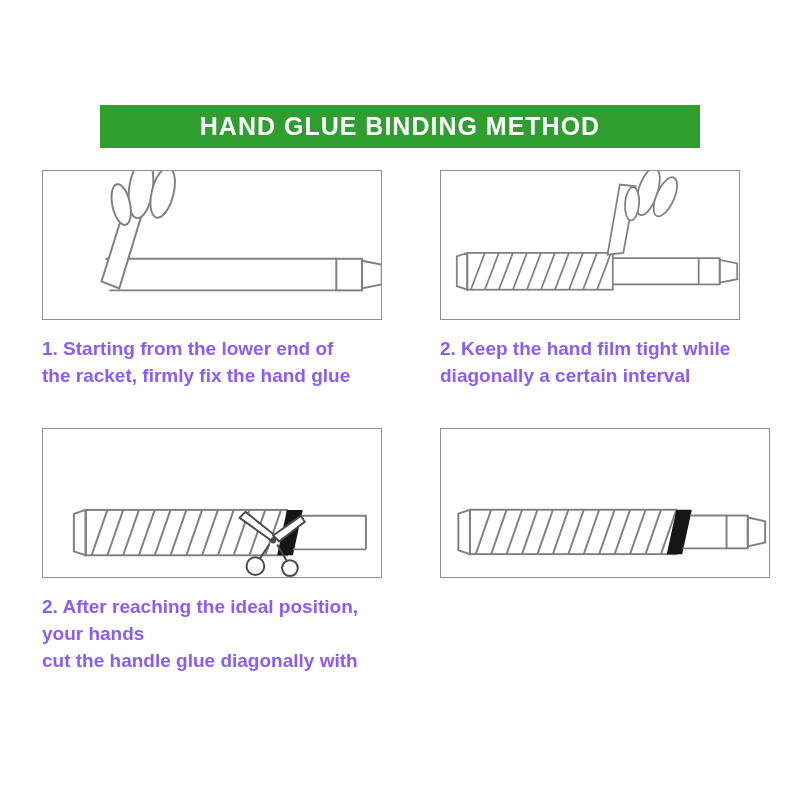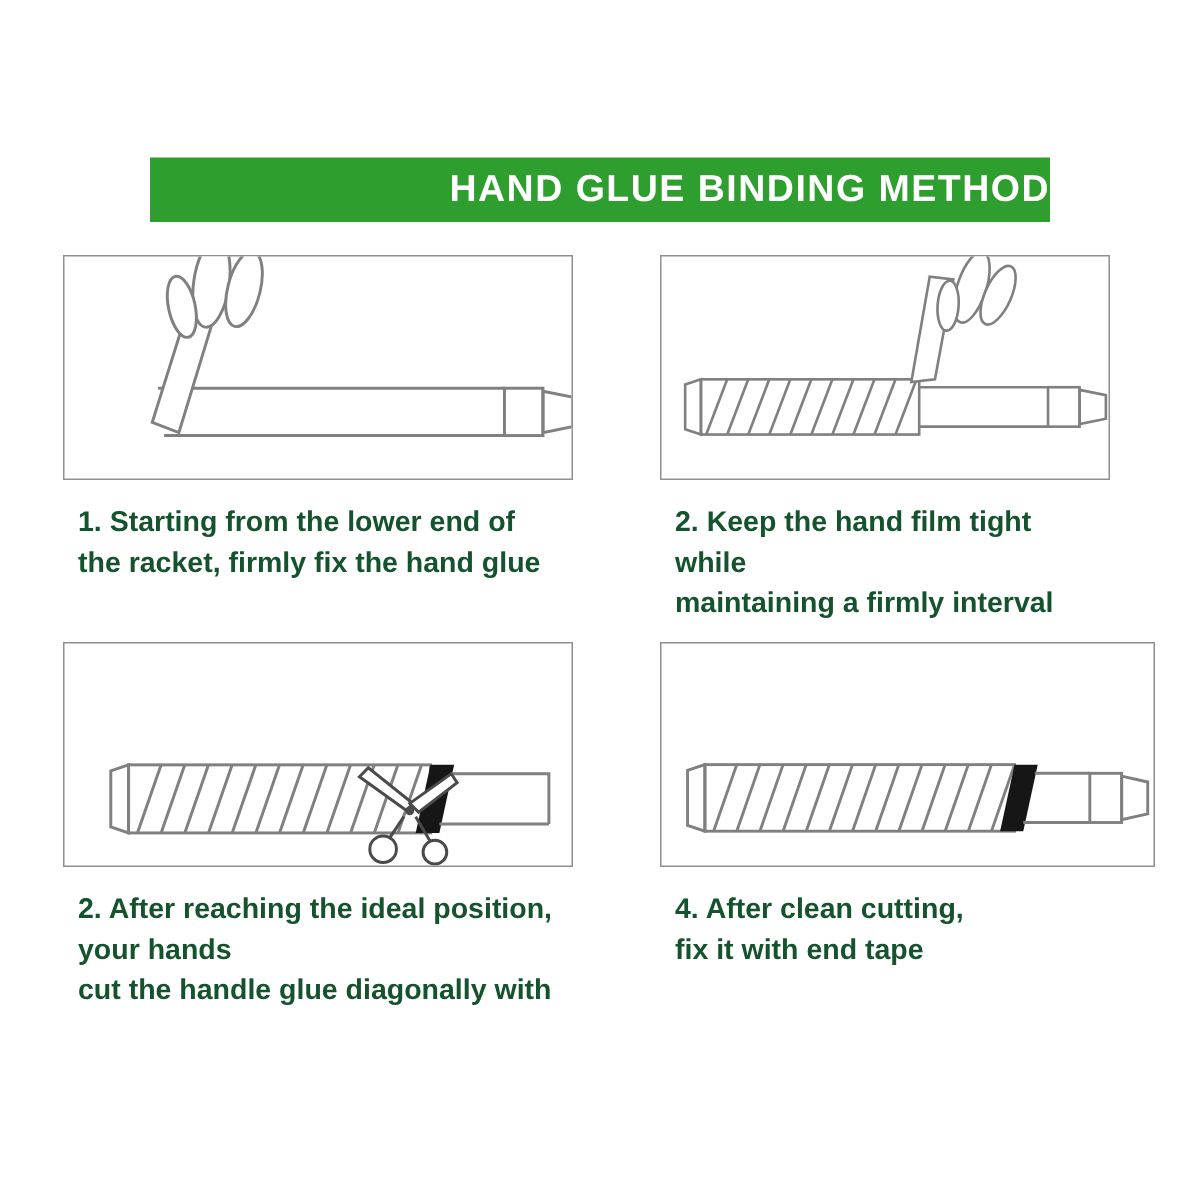--- a/index.html
+++ b/index.html
@@ -1,42 +1,41 @@
 <!DOCTYPE html>
 <html><head>
 <meta charset="utf-8">
 <style>
   html, body { margin: 0; padding: 0; background: #ffffff; }
   body { width: 800px; height: 800px; font-family: "Liberation Sans", sans-serif; }
   .page { position: relative; width: 800px; height: 800px; background: #ffffff; overflow: hidden; }
 
   .banner {
     position: absolute; left: 100px; top: 105px; width: 600px; height: 43px;
-    background: #2e9e2e; display: flex; align-items: center; justify-content: flex-end;
+    background: #2e9e2e; display: flex; align-items: center; justify-content: center;
   }
   .banner-title {
     color: #ffffff; font-size: 25px; font-weight: bold; letter-spacing: 1px;
   }
 
   .step { position: absolute; }
   .step-1 { left: 42px;  top: 170px; width: 340px; }
   .step-2 { left: 440px; top: 170px; width: 300px; }
   .step-3 { left: 42px;  top: 428px; width: 340px; }
   .step-4 { left: 440px; top: 428px; width: 330px; }
 
   .panel {
     width: 100%; height: 150px; border: 1px solid #8f8f8f; box-sizing: border-box;
     background: #ffffff;
   }
   .panel svg { display: block; width: 100%; height: 100%; }
 
   .caption {
-    margin-top: 15px; color: #14532d; font-size: 19px; font-weight: bold;
+    margin-top: 15px; color: #8b5cf6; font-size: 19px; font-weight: bold;
     line-height: 27px;
-    margin-left: 10px;
   }
 </style>
 </head>
 <body>
 
 <div class="page">
 
   <div class="banner">
     <span class="banner-title">HAND GLUE BINDING METHOD</span>
   </div>
@@ -90,21 +89,21 @@
         <polygon points="190,86 208,84 222,8 204,6" fill="#ffffff" stroke="#808080" stroke-width="2"></polygon>
         <g fill="#ffffff" stroke="#808080" stroke-width="2">
           <ellipse cx="236" cy="14" rx="11" ry="28" transform="rotate(18 236 14)"></ellipse>
           <ellipse cx="256" cy="20" rx="10" ry="24" transform="rotate(24 256 20)"></ellipse>
           <ellipse cx="218" cy="28" rx="8" ry="19" transform="rotate(4 218 28)"></ellipse>
         </g>
       </svg>
     </div>
     <div class="caption">
       <div>2. Keep the hand film tight while</div>
-      <div>maintaining a firmly interval</div>
+      <div>diagonally a certain interval</div>
     </div>
   </section>
 
   <section class="step step-3">
     <div class="panel">
       <svg viewBox="0 0 340 150" role="img" aria-label="Scissors cutting the wrapped grip tape diagonally at the ideal position">
         <g stroke="#808080" stroke-width="2" fill="none">
           <polygon points="30,86 42,82 42,128 30,124"></polygon>
           <rect x="42" y="82" width="204" height="46"></rect>
           <line x1="48" y1="128" x2="64" y2="82"></line>
@@ -164,19 +163,15 @@
         </g>
         <polygon points="244,82 260,82 250,128 234,128" fill="#161616"></polygon>
         <g stroke="#808080" stroke-width="2" fill="none">
           <polyline points="258,88 296,88"></polyline>
           <polyline points="250,122 296,122"></polyline>
           <rect x="296" y="88" width="22" height="34"></rect>
           <polygon points="318,90 336,94 336,116 318,120"></polygon>
         </g>
       </svg>
     </div>
-    <div class="caption">
-      <div>4. After clean cutting,</div>
-      <div>fix it with end tape</div>
-    </div>
   </section>
 
 </div>
 
 </body></html>

